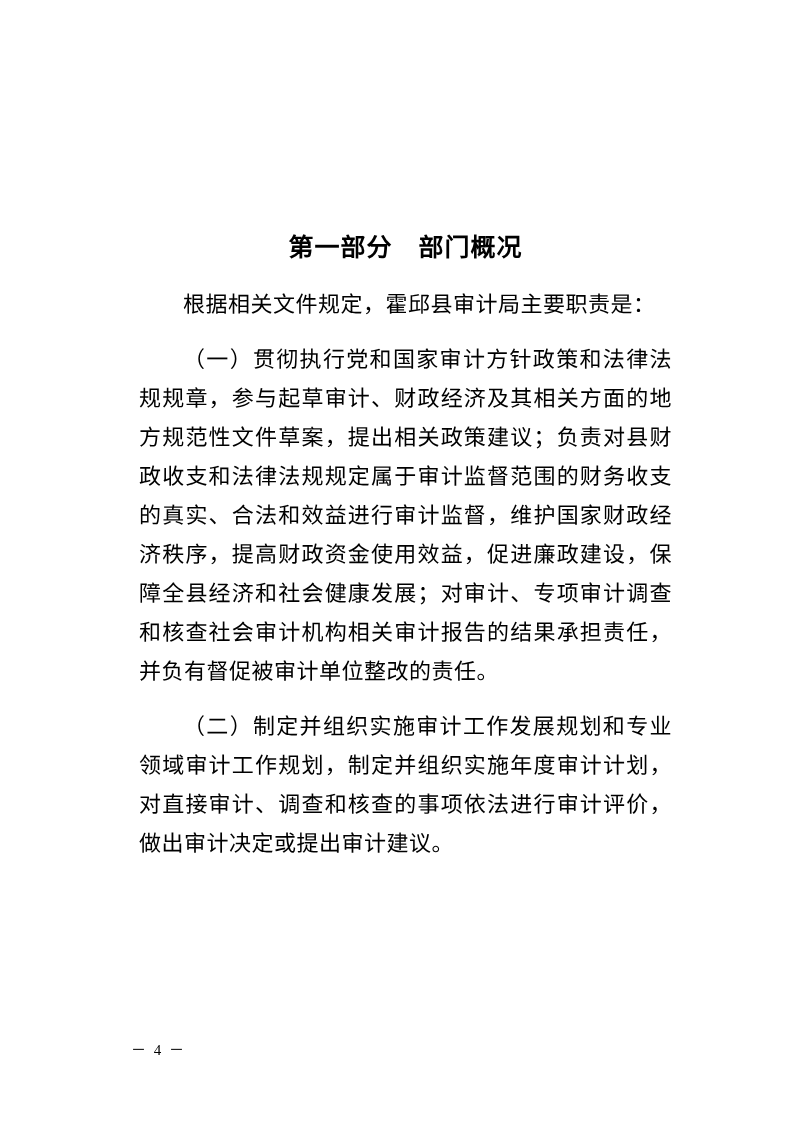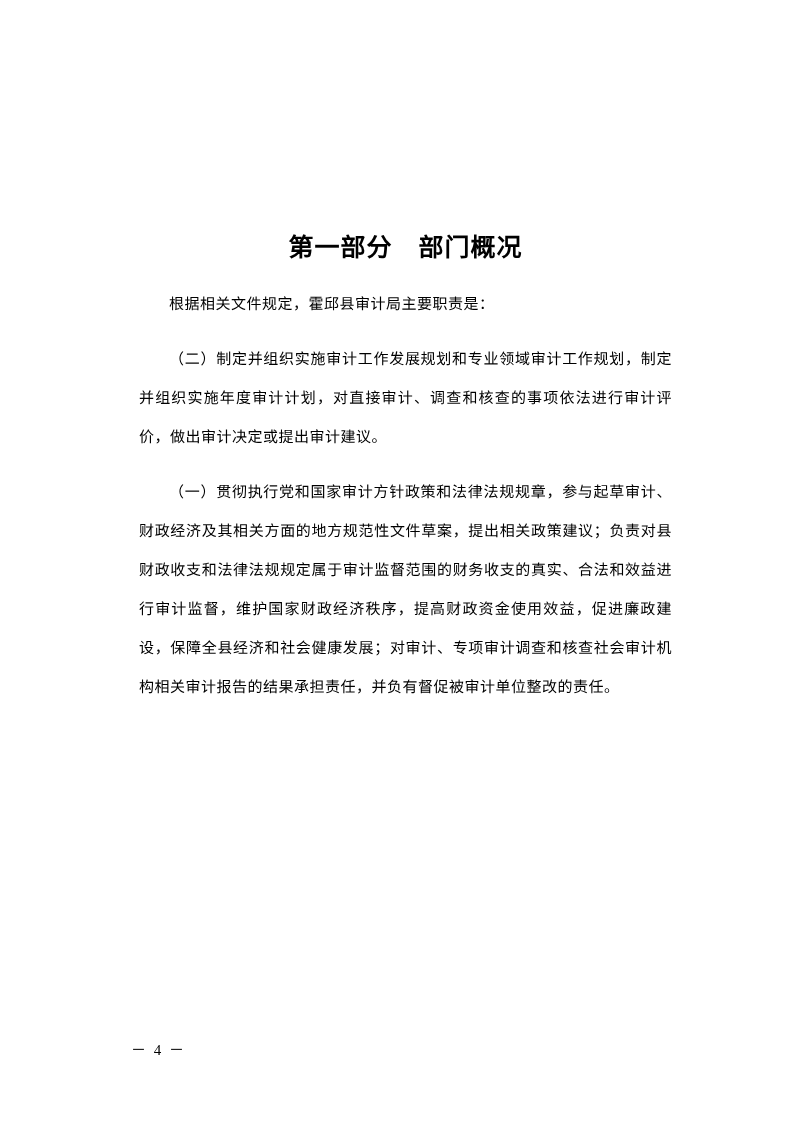--- a/index.html
+++ b/index.html
@@ -33,38 +33,38 @@
     margin-bottom: 2px;
   }
   .section-heading {
     font-family: "Liberation Sans", "DejaVu Sans", sans-serif;
     font-weight: bold;
     font-size: 21px;
     line-height: 39px;
     text-indent: 2em;
   }
   .body-para {
-    font-size: 15px;
+    font-size: 22px;
     line-height: 39px;
     text-align: justify;
     text-indent: 2em;
     letter-spacing: 0.5px;
   }
   .page-number {
     position: absolute;
     left: 115px;
     top: 1022px;
     font-size: 15px;
     letter-spacing: 2px;
   }
 </style>
 </head>
 <body>
 
 <div class="page">
   <div class="content">
     <h1 class="doc-title">第一部分　部门概况</h1>
     <p class="body-para">根据相关文件规定，霍邱县审计局主要职责是：</p>
+    <p class="body-para">（一）贯彻执行党和国家审计方针政策和法律法规规章，参与起草审计、财政经济及其相关方面的地方规范性文件草案，提出相关政策建议；负责对县财政收支和法律法规规定属于审计监督范围的财务收支的真实、合法和效益进行审计监督，维护国家财政经济秩序，提高财政资金使用效益，促进廉政建设，保障全县经济和社会健康发展；对审计、专项审计调查和核查社会审计机构相关审计报告的结果承担责任，并负有督促被审计单位整改的责任。</p>
     <p class="body-para">（二）制定并组织实施审计工作发展规划和专业领域审计工作规划，制定并组织实施年度审计计划，对直接审计、调查和核查的事项依法进行审计评价，做出审计决定或提出审计建议。</p>
-    <p class="body-para">（一）贯彻执行党和国家审计方针政策和法律法规规章，参与起草审计、财政经济及其相关方面的地方规范性文件草案，提出相关政策建议；负责对县财政收支和法律法规规定属于审计监督范围的财务收支的真实、合法和效益进行审计监督，维护国家财政经济秩序，提高财政资金使用效益，促进廉政建设，保障全县经济和社会健康发展；对审计、专项审计调查和核查社会审计机构相关审计报告的结果承担责任，并负有督促被审计单位整改的责任。</p>
   </div>
   <div class="page-number">－ 4 －</div>
 </div>
 
 </body></html>

